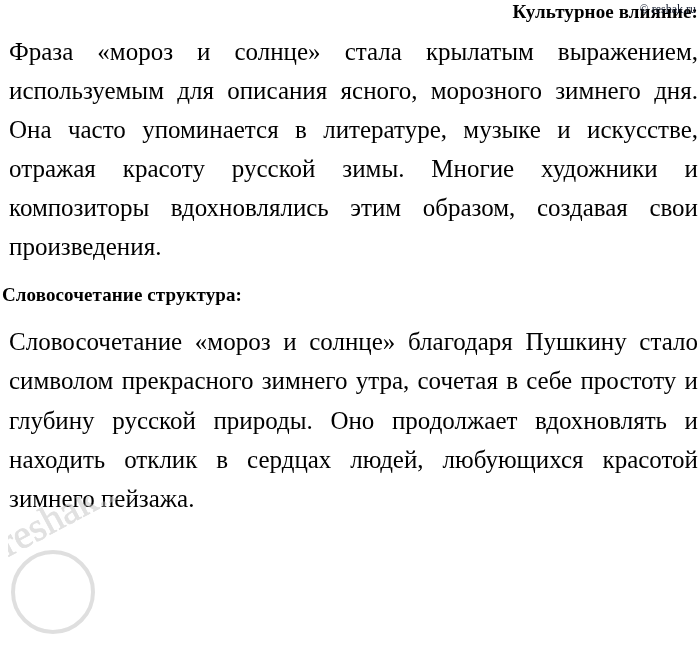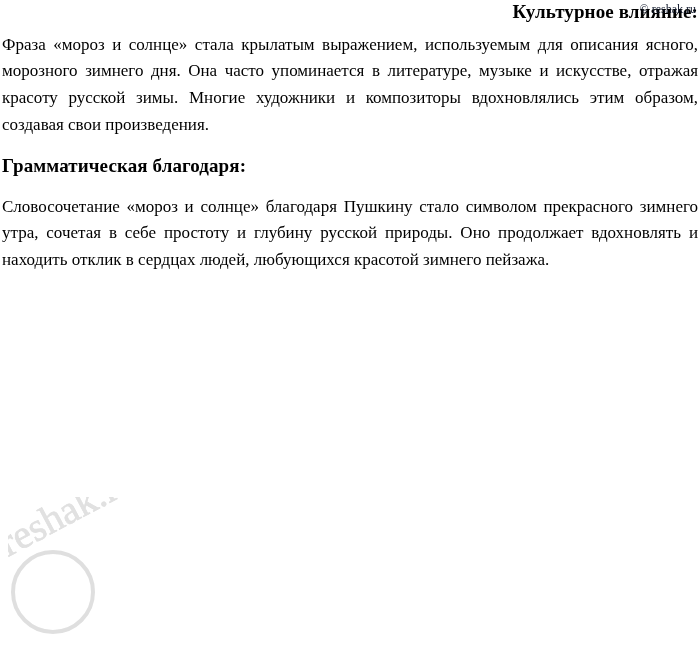--- a/index.html
+++ b/index.html
@@ -38,23 +38,23 @@
     padding: 0;
     line-height: 1.25;
     letter-spacing: 0.1px;
   }
   .first-heading {
     margin-top: 0;
     padding-top: 3px;
     text-align: right;
   }
   p.body-text {
-    font-size: 17px;
+    font-size: 25px;
     line-height: 1.565;
-    margin: 0 0 10px 0;
+    margin: 0 0 10px 7px;
     padding: 0;
     text-align: justify;
     text-justify: inter-word;
     hyphens: none;
   }
   .block {
     margin-bottom: 16px;
   }
   .block:last-child {
     margin-bottom: 0;
@@ -79,21 +79,21 @@
 <div class="page">
 
   <div class="copyright">© reshak.ru</div>
 
   <div class="block">
     <h2 class="section-heading first-heading">Культурное влияние:</h2>
     <p class="body-text">Фраза «мороз и солнце» стала крылатым выражением, используемым для описания ясного, морозного зимнего дня. Она часто упоминается в литературе, музыке и искусстве, отражая красоту русской зимы. Многие художники и композиторы вдохновлялись этим образом, создавая свои произведения.</p>
   </div>
 
   <div class="block">
-    <h2 class="section-heading">Грамматическая благодаря:</h2>
+    <h2 class="section-heading">Словосочетание структура:</h2>
   </div>
 
   <div class="block">
     <p class="body-text">Словосочетание «мороз и солнце» благодаря Пушкину стало символом прекрасного зимнего утра, сочетая в себе простоту и глубину русской природы. Оно продолжает вдохновлять и находить отклик в сердцах людей, любующихся красотой зимнего пейзажа.</p>
   </div>
 
   <div class="watermark">
     <svg width="175" height="145" viewBox="0 0 175 145" xmlns="http://www.w3.org/2000/svg" aria-hidden="true">
       <g fill="none" stroke="#c0c0c0" stroke-width="4">
         <circle cx="45" cy="95" r="40"></circle>

